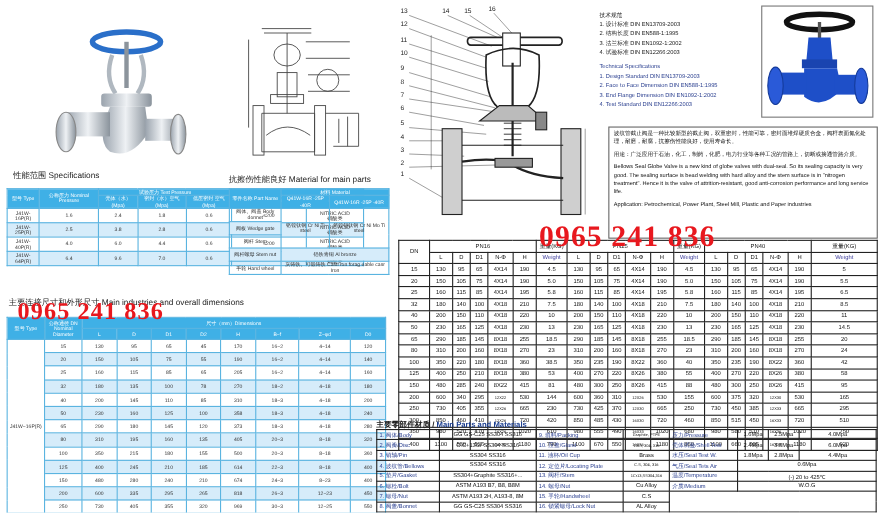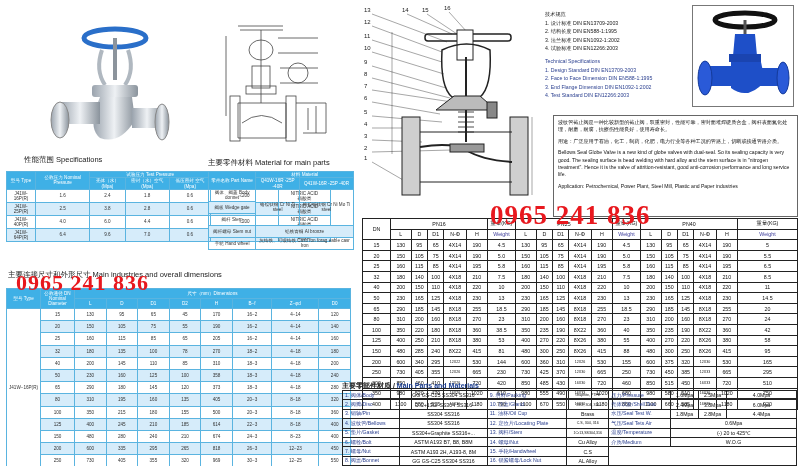--- a/index.html
+++ b/index.html
@@ -77,21 +77,21 @@
     <rect x="78" y="88" width="10" height="45"></rect>
     <path d="M34 115 Q53 100 74 115"></path>
     <line x1="18" y1="28" x2="18" y2="108"></line>
     <path d="M70 30 L110 30 M70 45 L110 45 M72 60 L110 60 M72 75 L110 75"></path>
     <circle cx="90" cy="65" r="10"></circle>
     <path d="M88 95 L118 95 L118 125 L95 125"></path>
     <path d="M100 100 L100 122 M108 98 L108 125"></path>
   </svg>
 </div>
 
-<div class="abs sec-title" style="left:24px;top:155px">性能范围 Specifications</div>
+<div class="abs sec-title" style="left:12px;top:155px">性能范围 Specifications</div>
 <table class="abs bt spec">
   <tbody>
       <tr>
     <th rowspan="2">型号 Type</th>
     <th rowspan="2">公称压力 Nominal Pressure</th>
     <th colspan="3">试验压力 Test Pressure</th>
     <th rowspan="2">工作温度(℃) Working Temperature</th>
     <th rowspan="2">适用介质 Suitable Medium</th>
   </tr>
   <tr>
@@ -131,21 +131,21 @@
         <td>6.4</td>
         <td>9.6</td>
         <td>7.0</td>
         <td>0.6</td>
         <td>≤200</td>
         <td><span>NITRIC ACID</span><br><span>硝酸类</span></td>
   </tr>
 </tbody>
   </table>
 
-<div class="abs sec-title" style="left:208px;top:158px">主要零件材料 Material for main parts</div>
+<div class="abs sec-title" style="left:208px;top:158px">抗擦伤性能良好 Material for main parts</div>
 <table class="abs bt mat">
   <tbody>
       <tr>
     <th rowspan="2">零件名称 Part Name</th>
     <th colspan="2">材料 Material</th>
   </tr>
   <tr>
     <th>Q41W-16R -25P -40R</th>
     <th>Q41W-16R -25P -40R</th>
   </tr>

